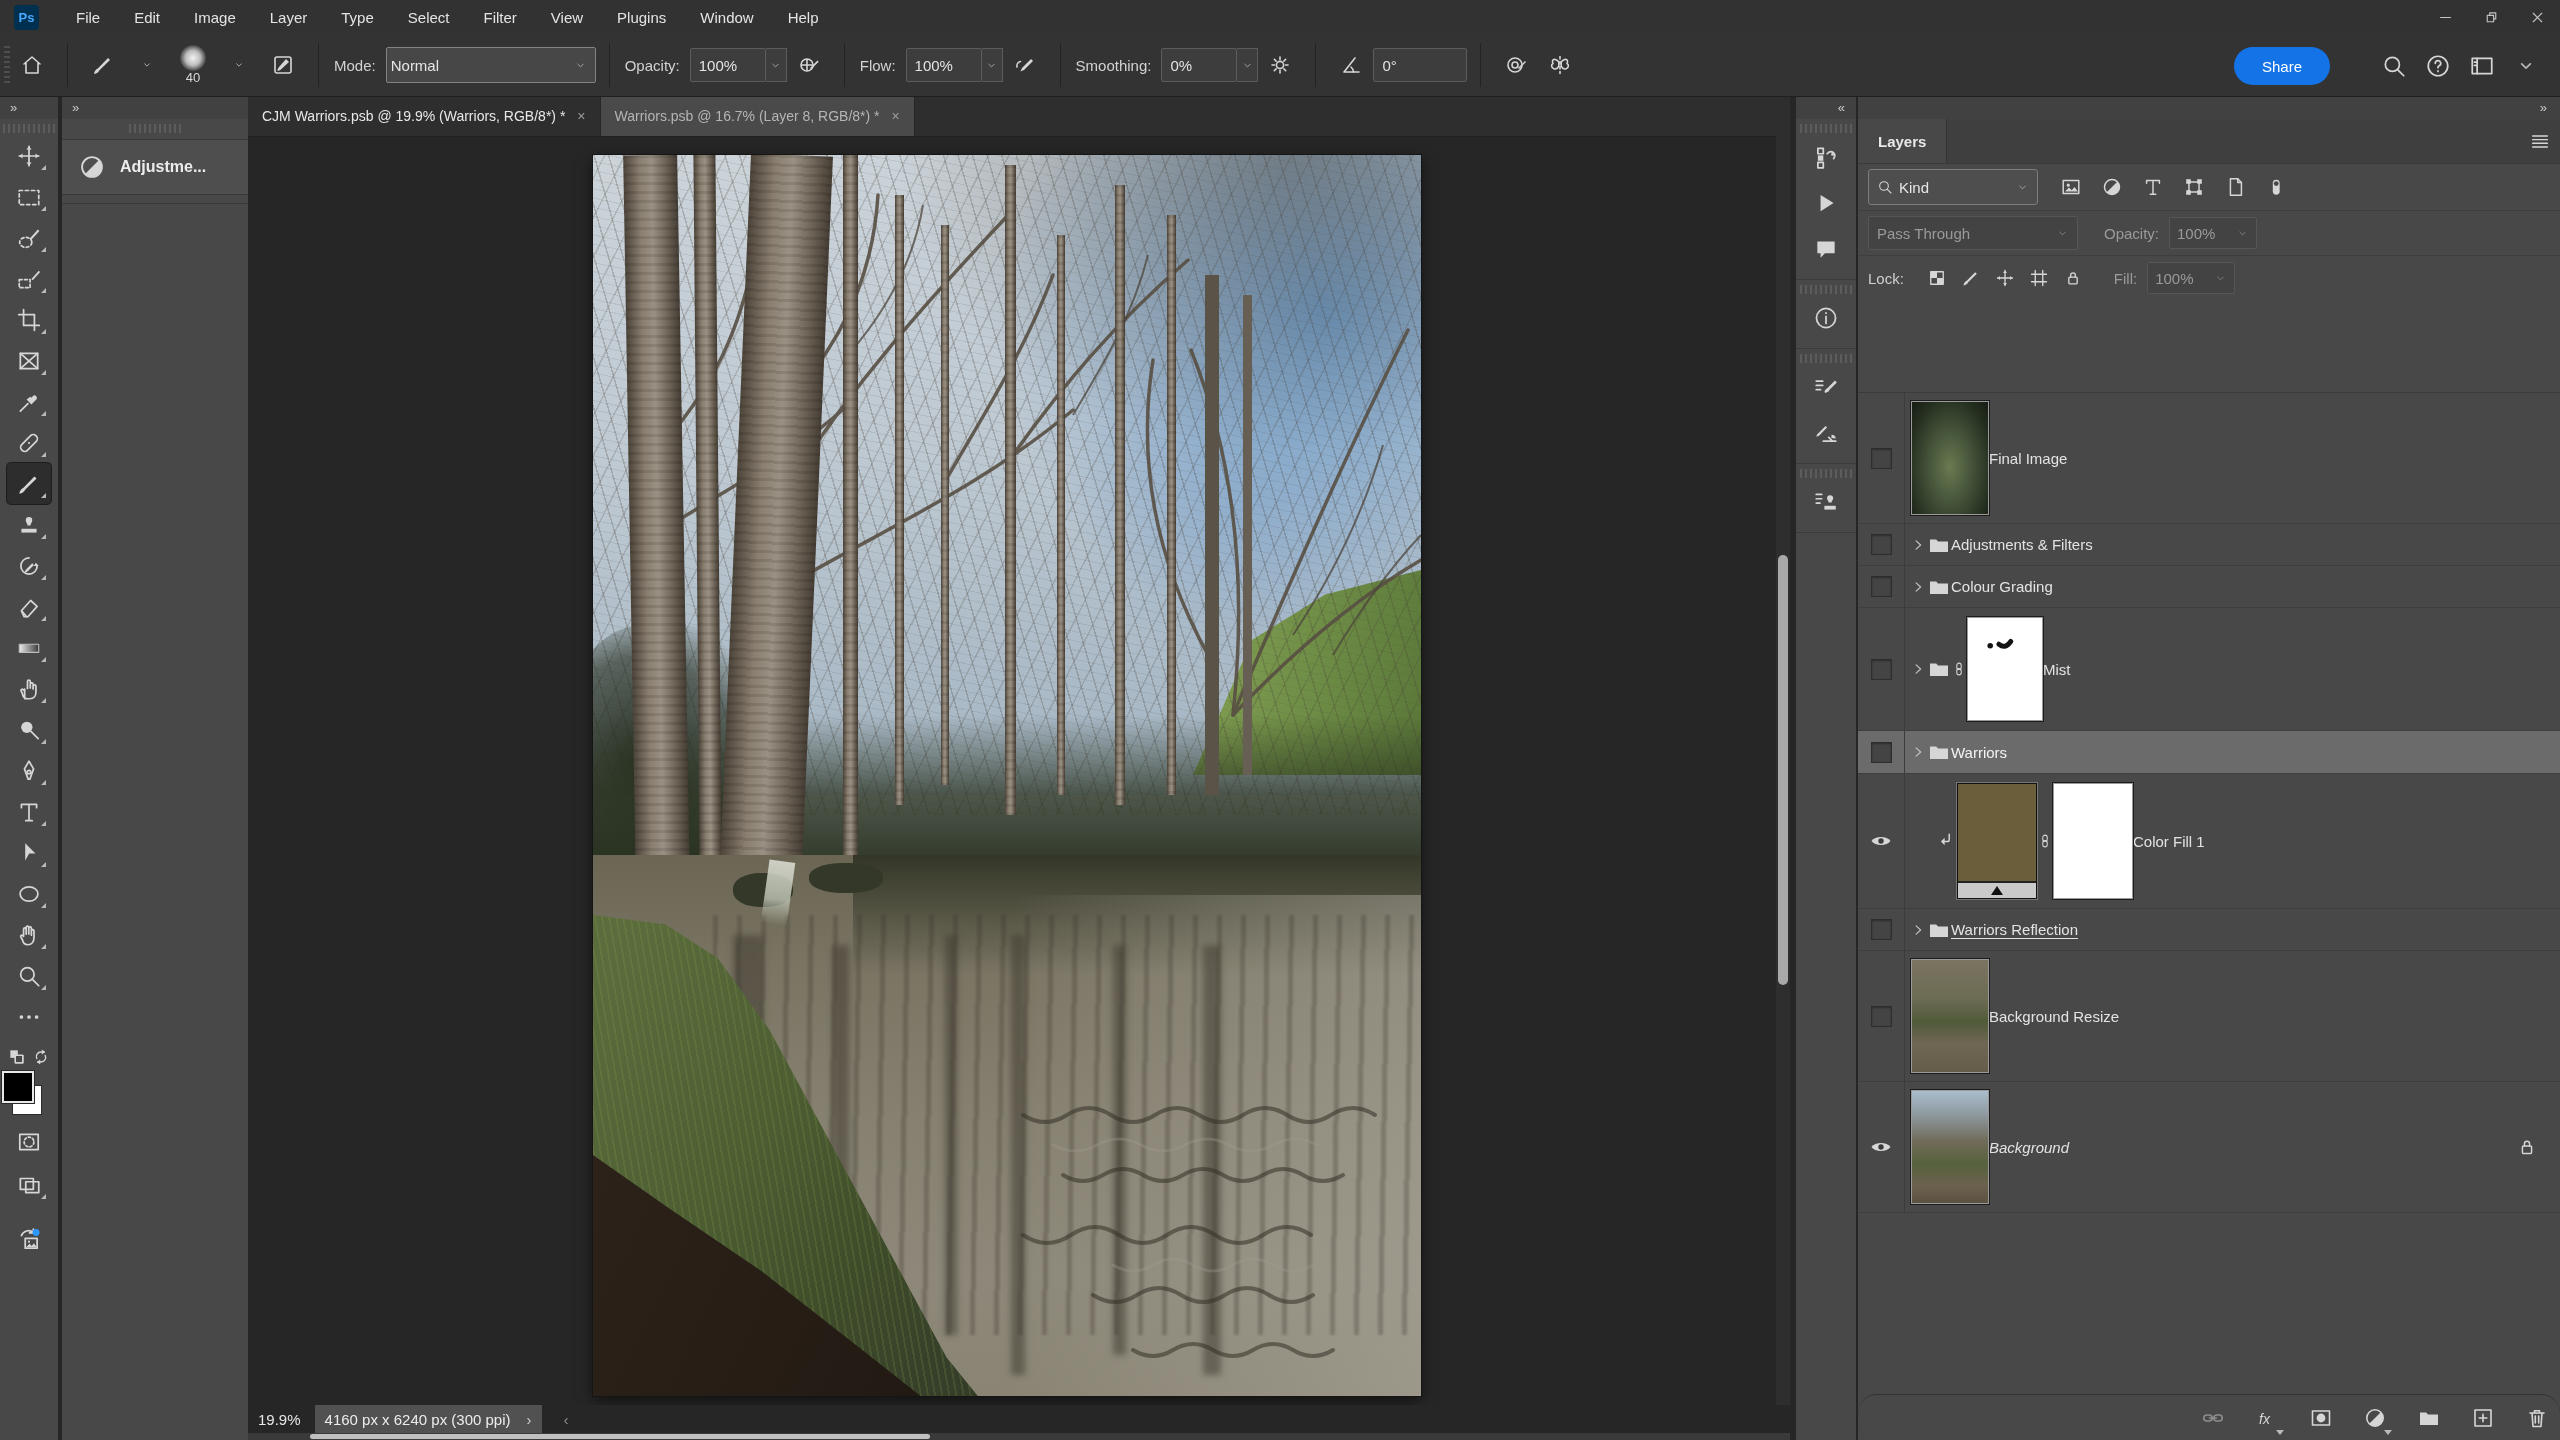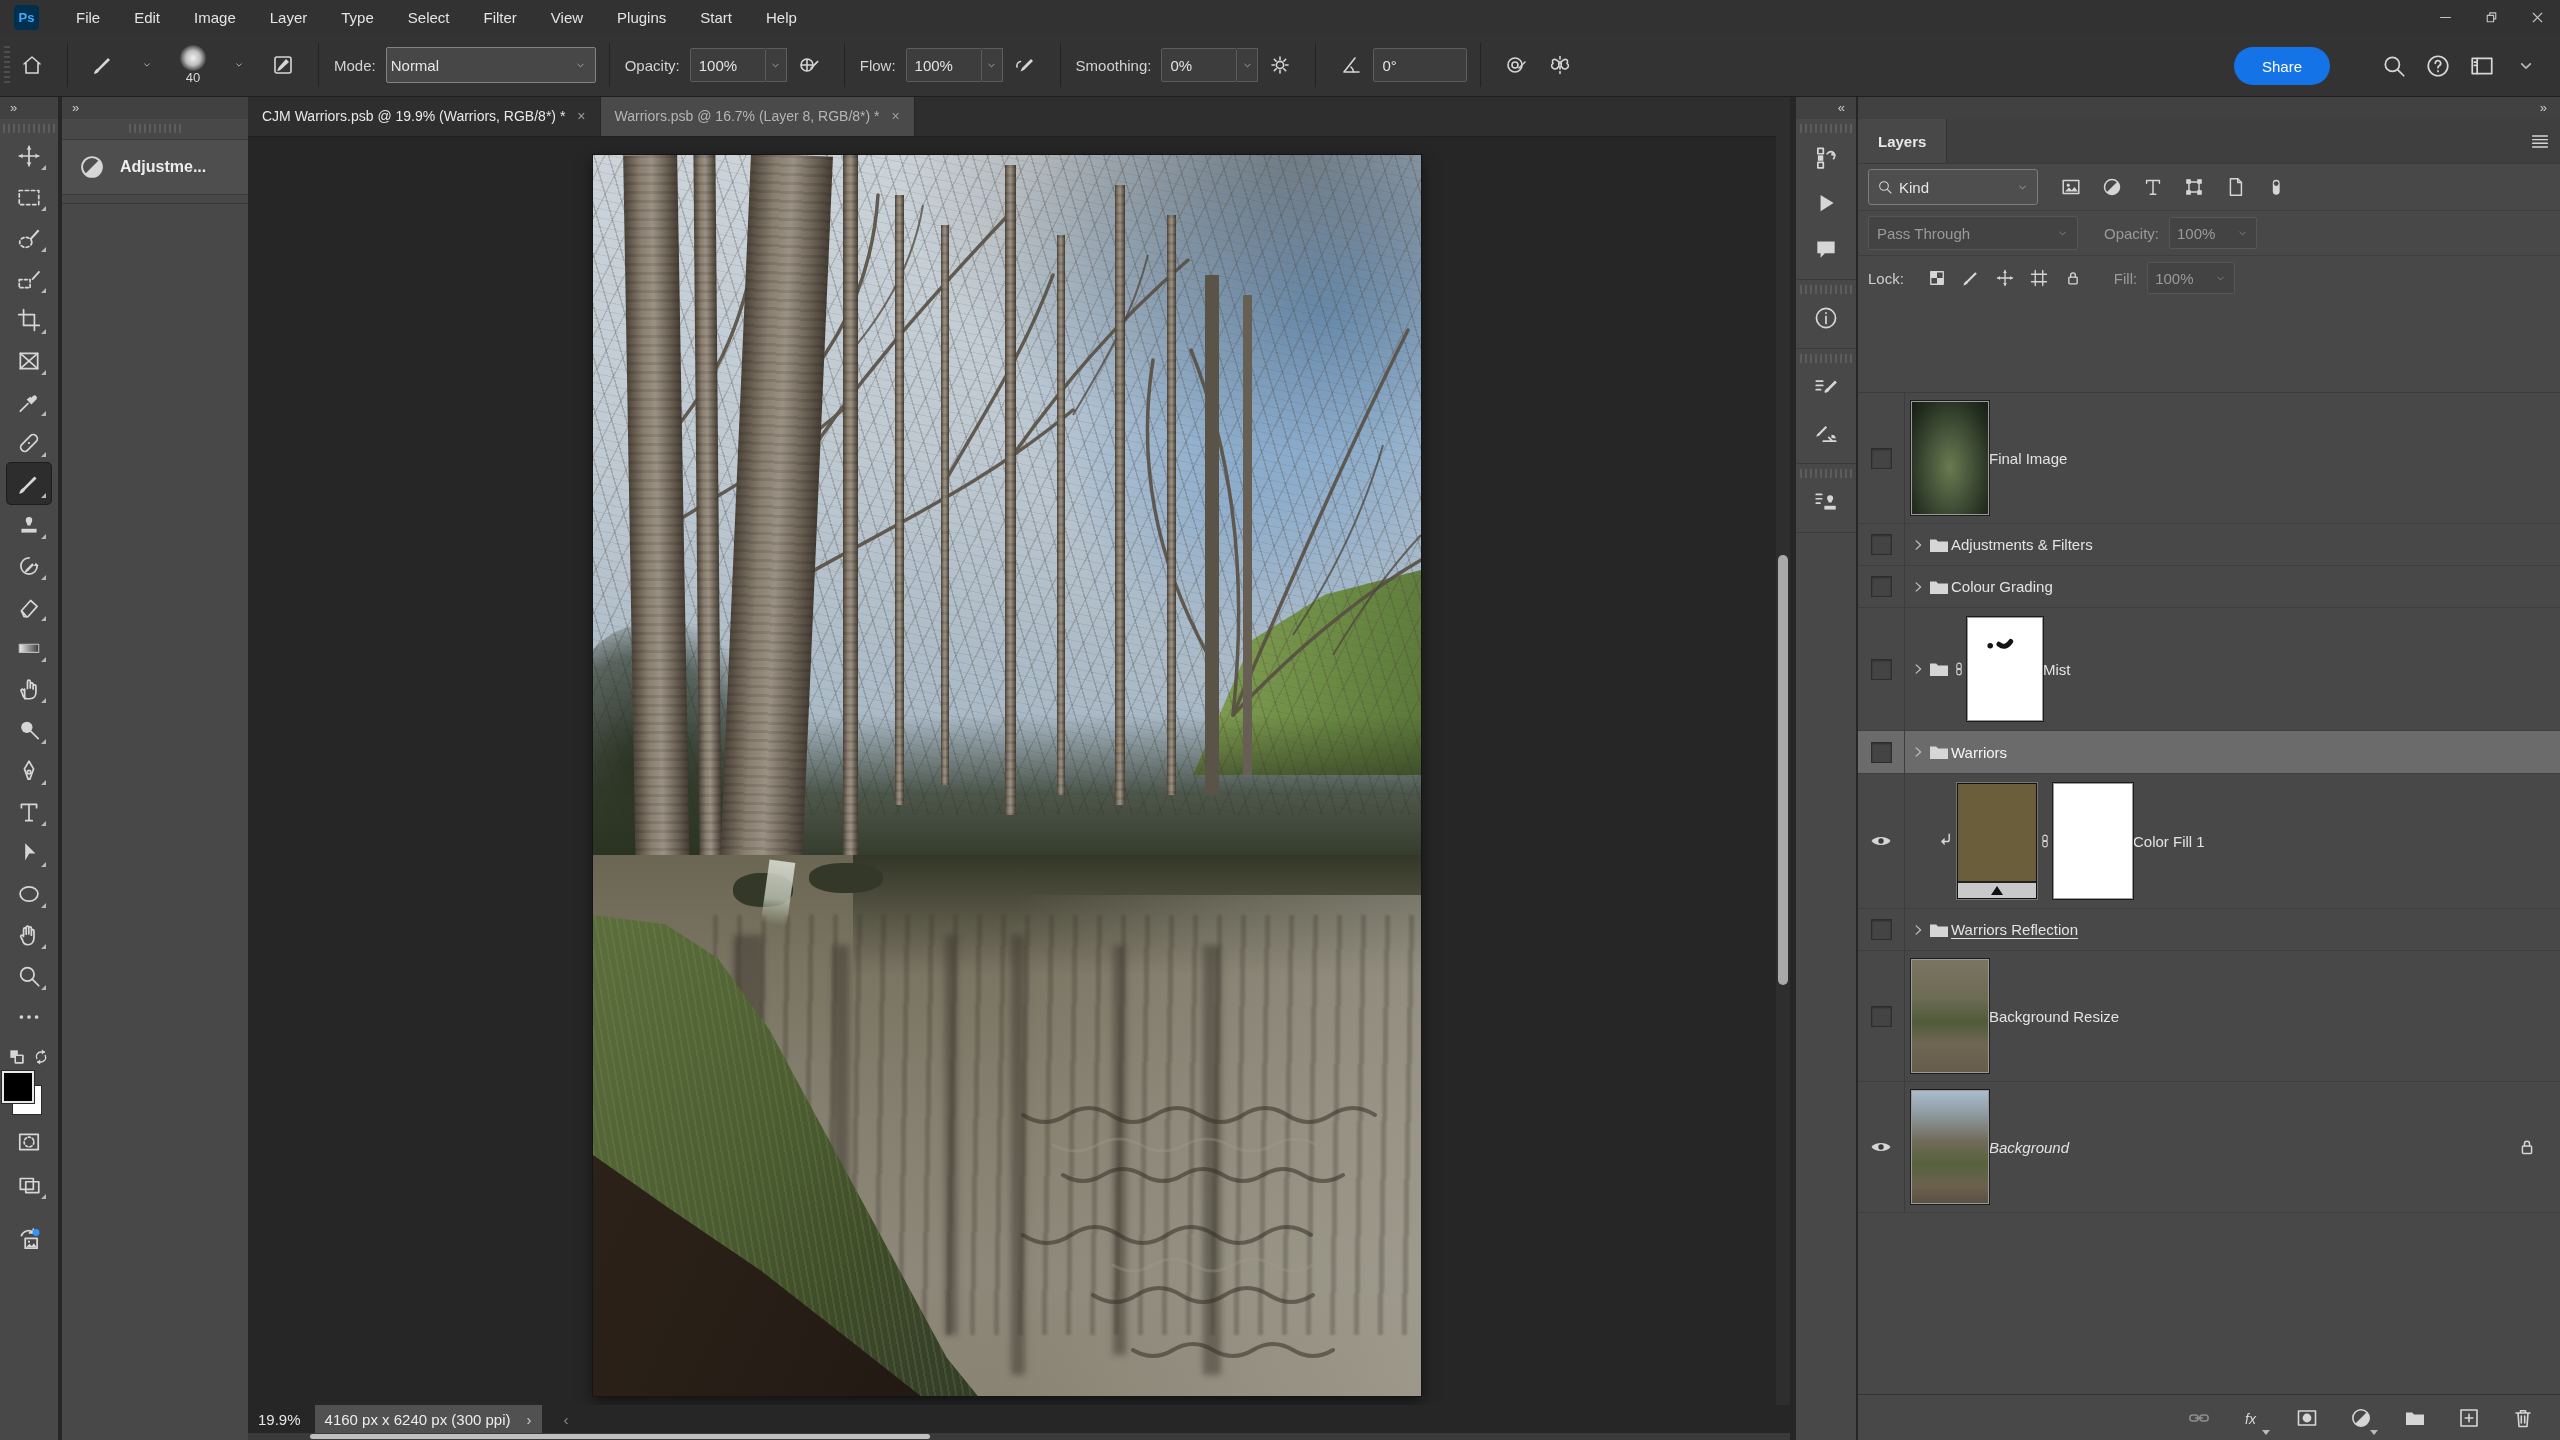--- a/index.html
+++ b/index.html
@@ -199,21 +199,21 @@
   .th-mask{background:#fff;}
   .th-colorfill{border:1px solid #111;outline:1px solid #777;}
   .cf-strip{position:absolute;left:0;right:0;bottom:0;height:15px;background:#c9c9c9;border-top:2px solid #222;display:flex;justify-content:center;}
   .cf-tri{width:0;height:0;margin-top:3px;border-left:6px solid transparent;border-right:6px solid transparent;border-bottom:9px solid #111;}
   .th-bgresize{background:linear-gradient(180deg,#7b7461 0%,#6c6b53 35%,#505b39 55%,#706654 75%,#665c4a 100%);}
   .th-background{background:linear-gradient(180deg,#aabdcc 0%,#8f9ba1 20%,#706b59 45%,#57623d 65%,#6c614f 85%,#5b5140 100%);}
   .locksym{position:absolute;right:22px;}
   .locksym svg{width:22px;height:22px;}
   .maskmarks{position:absolute;inset:0;}
   .lp-footer{position:absolute;left:0;bottom:0;width:100%;height:46px;background:#484848;border-top:1px solid #333;
-             display:flex;align-items:center;justify-content:flex-end;padding-right:22px;gap:24px;box-sizing:border-box;}
+             display:flex;align-items:center;justify-content:flex-end;padding-right:8px;gap:24px;box-sizing:border-box;border-radius:19px;}
   .ftbtn{position:relative;width:30px;height:30px;display:flex;align-items:center;justify-content:center;}
   .ftbtn svg{width:24px;height:24px;}
   .ftbtn .mini-caret{position:absolute;right:-2px;bottom:-2px;width:0;height:0;
       border-left:4px solid transparent;border-right:4px solid transparent;border-top:5px solid #bbb;}
 </style>
 </head>
 <body>
 
 <div id="app">
 
@@ -222,21 +222,21 @@
     <div class="menus">
         <div class="menu-item">File</div>
         <div class="menu-item">Edit</div>
         <div class="menu-item">Image</div>
         <div class="menu-item">Layer</div>
         <div class="menu-item">Type</div>
         <div class="menu-item">Select</div>
         <div class="menu-item">Filter</div>
         <div class="menu-item">View</div>
         <div class="menu-item">Plugins</div>
-        <div class="menu-item">Start</div>
+        <div class="menu-item">Window</div>
         <div class="menu-item">Help</div>
       </div>
     <div class="winctl">
       <div class="winbtn">
           <svg class="ic" viewBox="0 0 24 24">
             <path d="M5 12h14"></path>
           </svg>
         </div>
       <div class="winbtn">
           <svg class="ic" viewBox="0 0 24 24">

